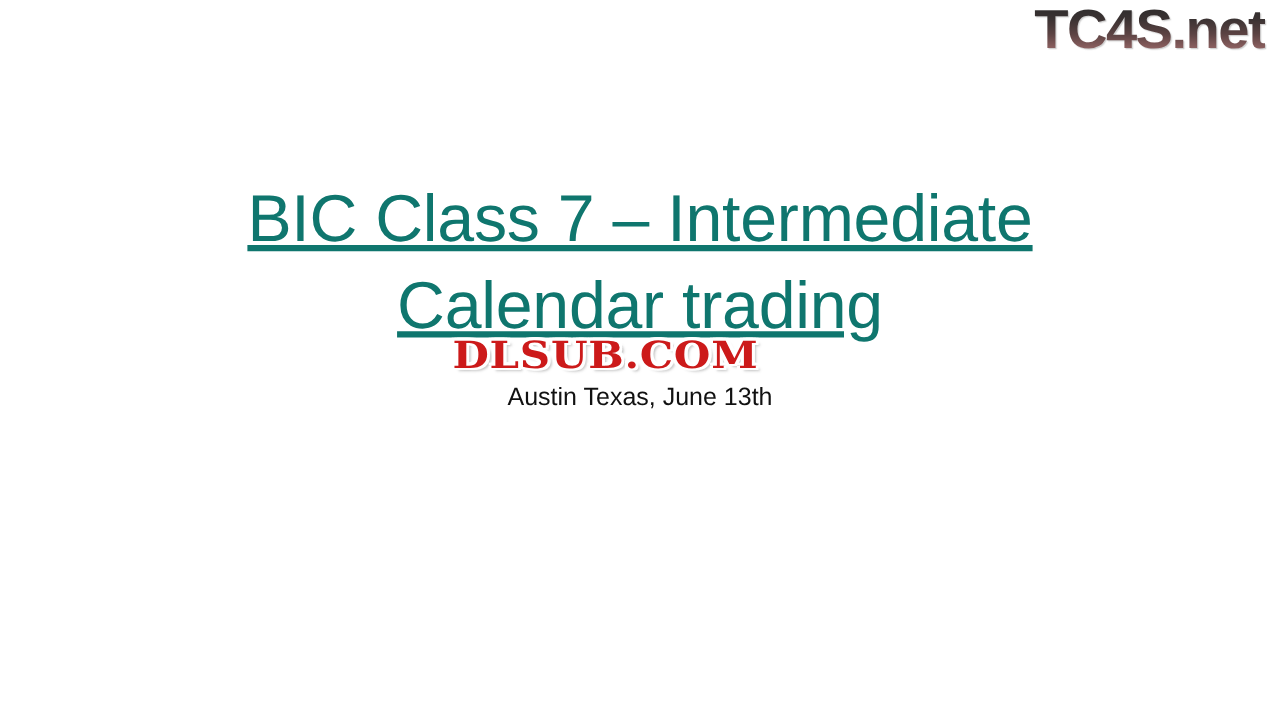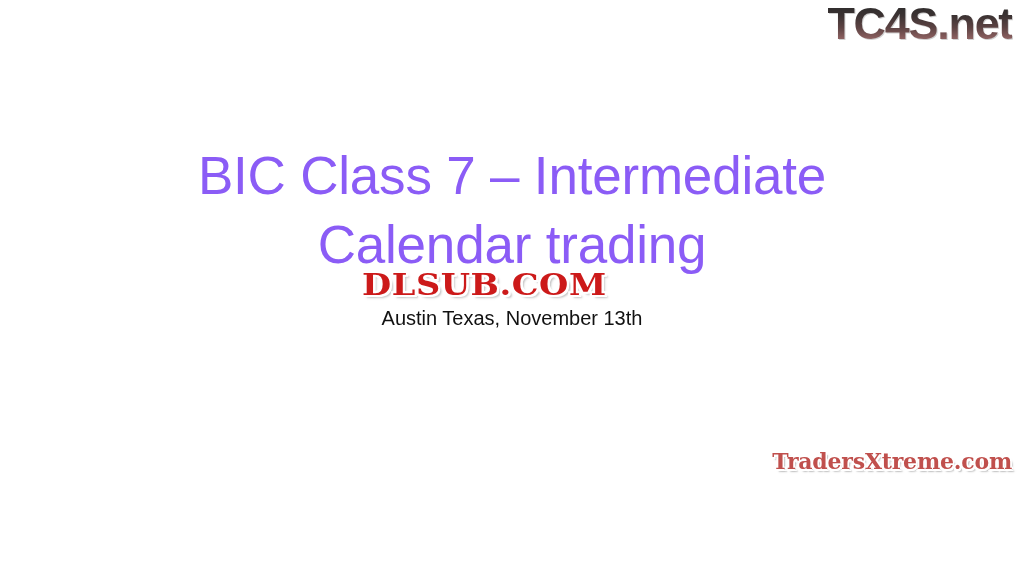--- a/index.html
+++ b/index.html
@@ -52,23 +52,24 @@
     width: 832px;
     text-align: center;
   }
 
   .slide-title {
     margin: 0;
     font-family: "Liberation Sans", sans-serif;
     font-weight: 300;
     font-size: 53px;
     line-height: 1.30;
-    color: #8b5cf6;
+    color: #0f766e;
     letter-spacing: -0.2px;
     white-space: pre-line;
+    text-decoration: underline;
   }
 
   
   .subtitle-block {
     position: absolute;
     left: 96px;
     top: 306px;
     width: 832px;
     text-align: center;
   }
@@ -137,20 +138,19 @@
 <div id="slide">
 
   <div class="wm-tc4s">TC4S.net</div>
 
   <div class="title-block">
     <h1 class="slide-title">BIC Class 7 – Intermediate
 Calendar trading</h1>
   </div>
 
   <div class="subtitle-block">
-    <p class="slide-subtitle">Austin Texas, November 13th</p>
+    <p class="slide-subtitle">Austin Texas, June 13th</p>
   </div>
 
   <div class="wm-dlsub">DLSUB.COM</div>
 
-  <div class="wm-traders">TradersXtreme.com</div>
 
 </div>
 
 </body></html>

